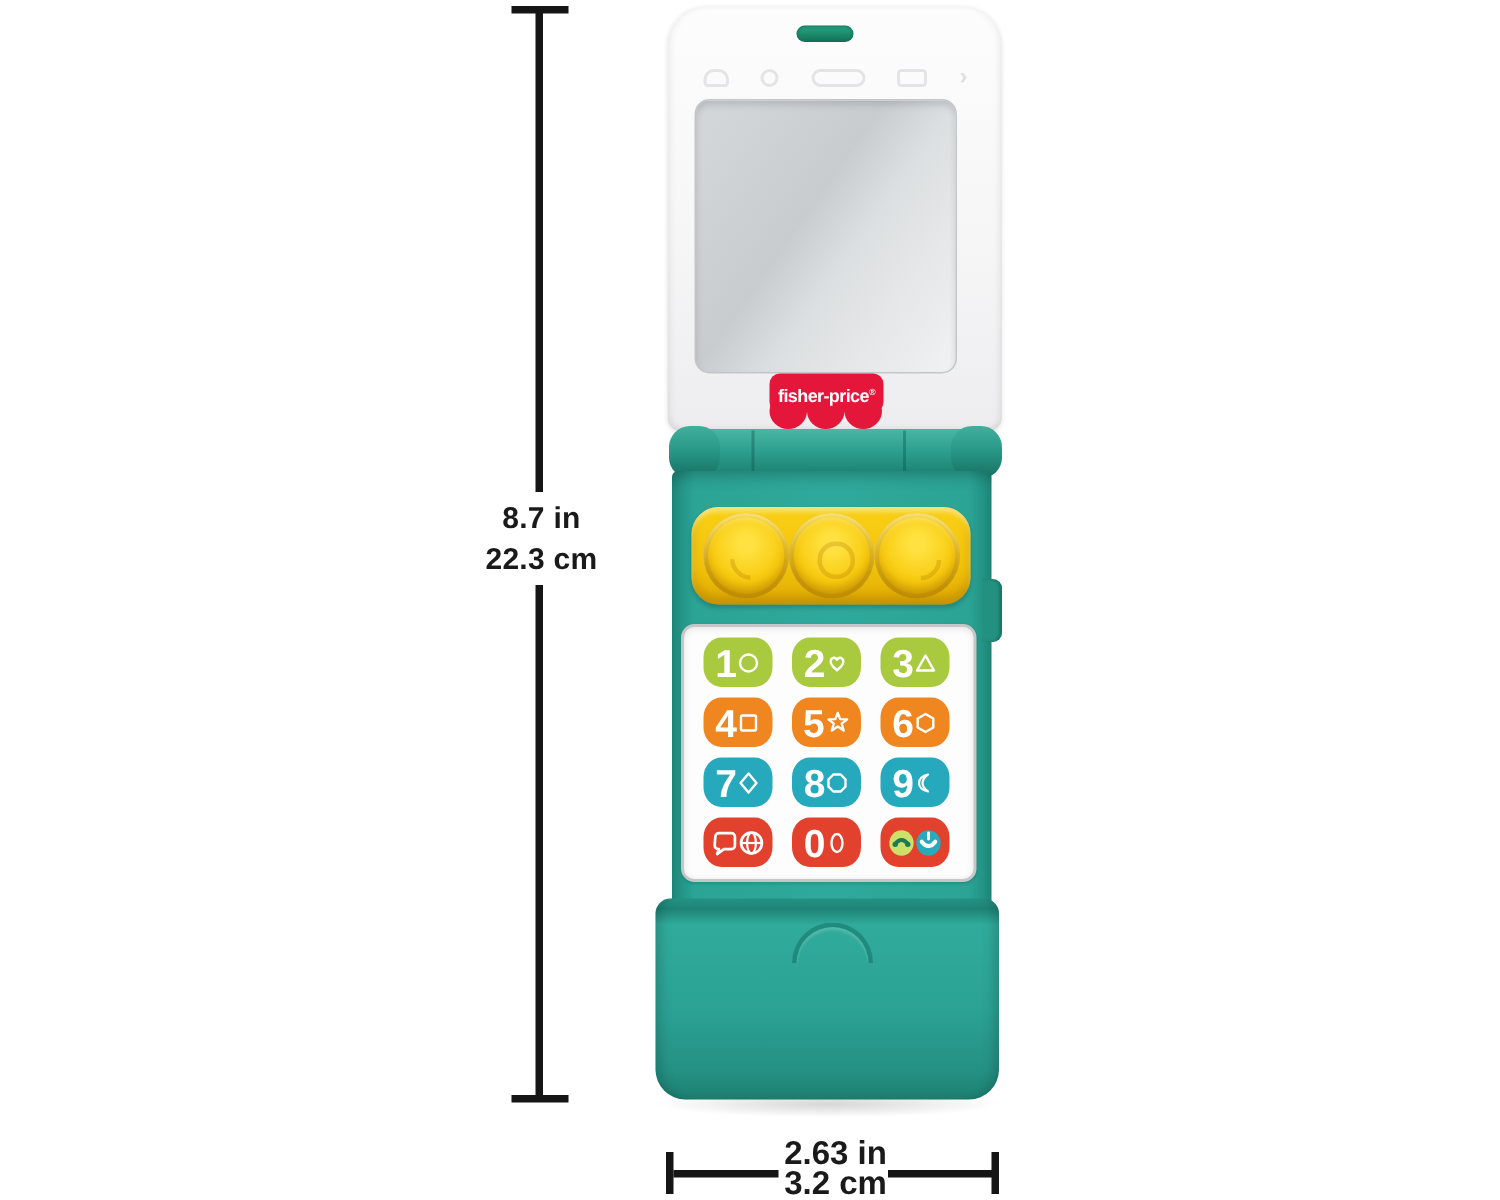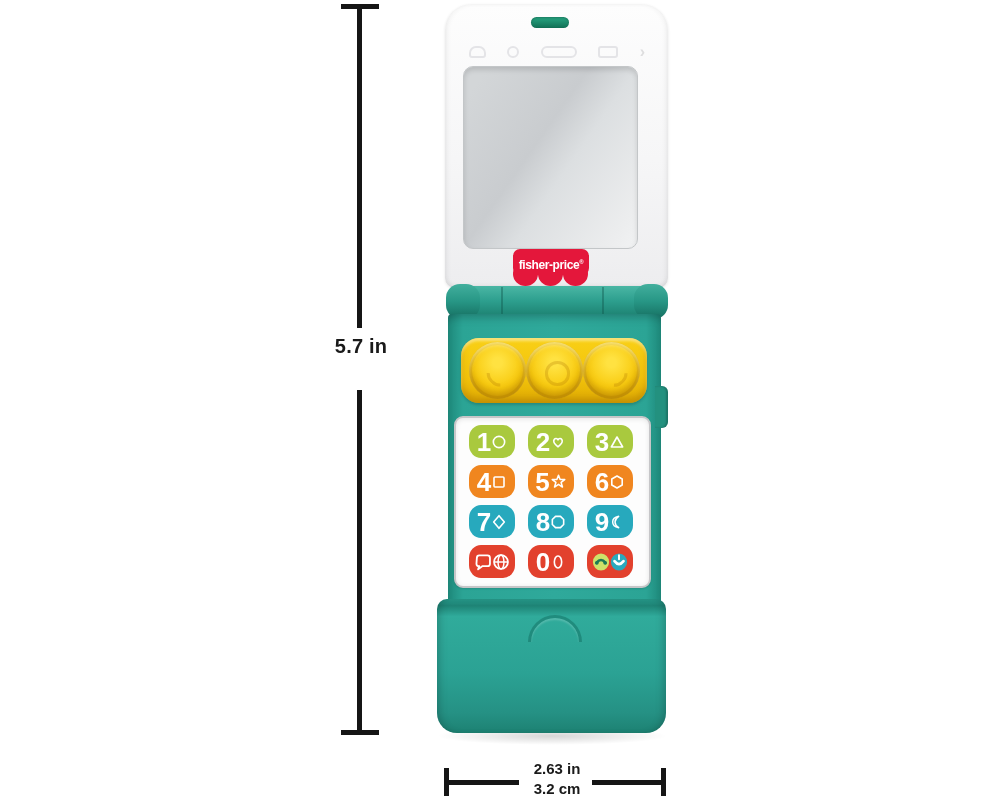--- a/index.html
+++ b/index.html
@@ -4,21 +4,21 @@
 <style>
   html,body{margin:0;padding:0;background:#ffffff;}
   .canvas{position:relative;width:1000px;height:800px;background:#ffffff;overflow:hidden;
           font-family:"Liberation Sans",sans-serif;}
   .abs{position:absolute;}
 
   
   .dim{background:#151515;}
   .dim-text{color:#1a1a1a;font-weight:bold;text-align:center;}
   .dim-text-v{left:300px;top:333px;width:122px;font-size:20px;line-height:27px;letter-spacing:0.2px;}
-  .dim-text-h{left:518px;top:759px;width:78px;font-size:15px;line-height:20px;}
+  .dim-text-h{left:518px;top:759px;width:78px;font-size:22px;line-height:20px;}
 
   .vcap-top{left:341px;top:4px;width:38px;height:5px;}
   .vseg-1{left:357px;top:7px;width:5px;height:321px;}
   .vseg-2{left:357px;top:390px;width:5px;height:342px;}
   .vcap-bot{left:341px;top:730px;width:38px;height:5px;}
 
   .hcap-left{left:444px;top:768px;width:5px;height:28px;}
   .hseg-1{left:449px;top:780px;width:70px;height:5px;}
   .hseg-2{left:592px;top:780px;width:70px;height:5px;}
   .hcap-right{left:661px;top:768px;width:5px;height:28px;}
@@ -107,21 +107,22 @@
         background:radial-gradient(ellipse at center,rgba(0,0,0,.16) 0%,rgba(0,0,0,0) 70%);}
 </style>
 </head>
 <body>
 
 <div class="canvas">
 
   <div class="abs dim vcap-top"></div>
   <div class="abs dim vseg-1"></div>
   <div class="abs dim-text dim-text-v">
-    <div>5.7 in</div>
+    <div>8.7 in</div>
+    <div>22.3 cm</div>
   </div>
   <div class="abs dim vseg-2"></div>
   <div class="abs dim vcap-bot"></div>
 
   <div class="abs dim hcap-left"></div>
   <div class="abs dim hseg-1"></div>
   <div class="abs dim-text dim-text-h">
     <div>2.63 in</div>
     <div>3.2 cm</div>
   </div>

